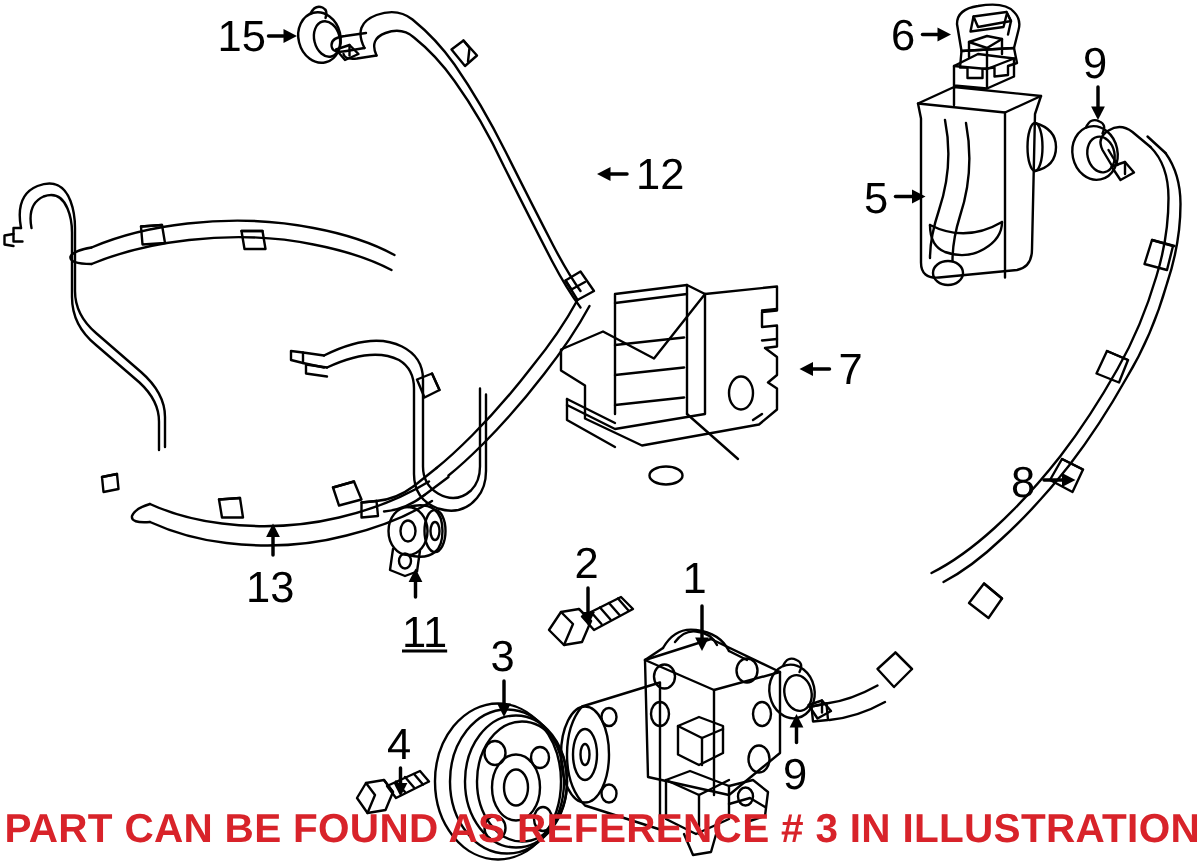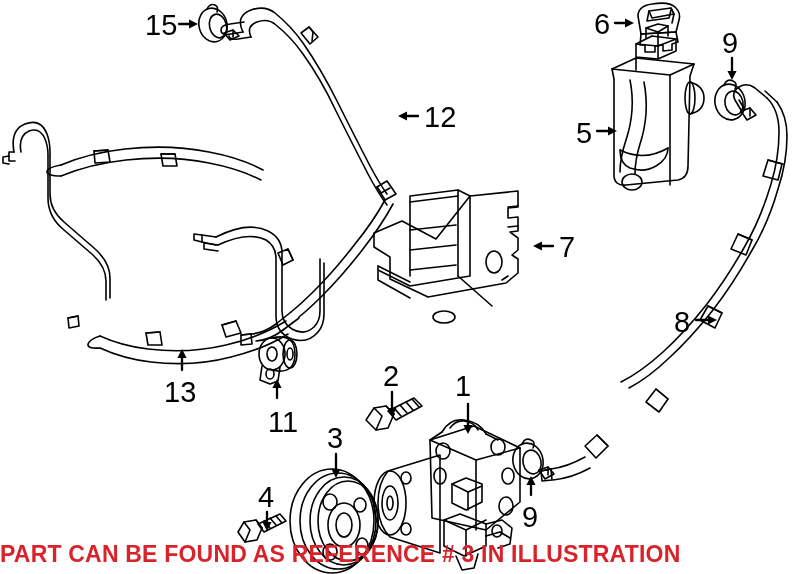--- a/index.html
+++ b/index.html
@@ -30,23 +30,23 @@
     color: #000000;
     line-height: 1;
     white-space: nowrap;
     user-select: none;
   }
   #footer-note {
     position: absolute;
     left: 0;
     right: 0;
     bottom: 6px;
-    text-align: left;
+    text-align: right;
     font-family: "Liberation Sans Narrow", "Liberation Sans", sans-serif;
-    font-size: 23px;
+    font-size: 27px;
     font-weight: bold;
     letter-spacing: 0.2px;
     color: #d8232a;
     white-space: nowrap;
   }
 </style>
 </head>
 <body>
 
 <div id="page">
@@ -326,20 +326,20 @@
       <span class="callout-num" style="left: 383px; top: 362px;">2</span>
       <span class="callout-num" style="left: 327px; top: 424px;">3</span>
       <span class="callout-num" style="left: 258px; top: 483px;">4</span>
       <span class="callout-num" style="left: 576px; top: 119px;">5</span>
       <span class="callout-num" style="left: 594px; top: 10px;">6</span>
       <span class="callout-num" style="left: 559px; top: 233px;">7</span>
       <span class="callout-num" style="left: 674px; top: 308px;">8</span>
       <span class="callout-num" style="left: 722px; top: 29px;">9</span>
       <span class="callout-num" style="left: 522px; top: 503px;">9</span>
       <span class="callout-num" style="left: 164px; top: 378px;">13</span>
-      <span class="callout-num" style="left: 268px; top: 408px;">11</span>
+      <span class="callout-num" style="left: 268px; top: 408px; text-decoration: underline;">11</span>
       <span class="callout-num" style="left: 424px; top: 103px;">12</span>
       <span class="callout-num" style="left: 145px; top: 11px;">15</span>
     </div>
 
   <div id="footer-note">PART CAN BE FOUND AS REFERENCE # 3 IN ILLUSTRATION</div>
 
 </div>
 
 </body></html>

